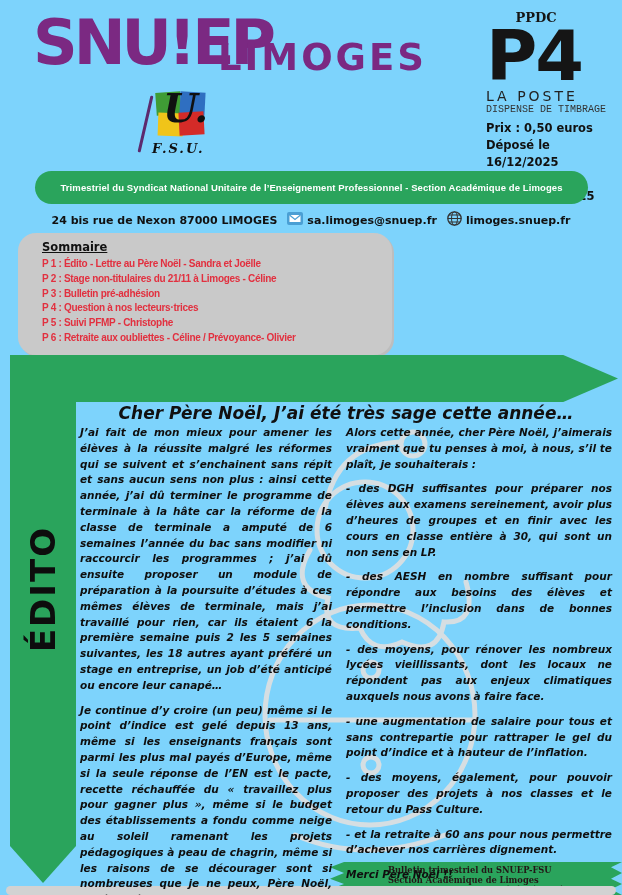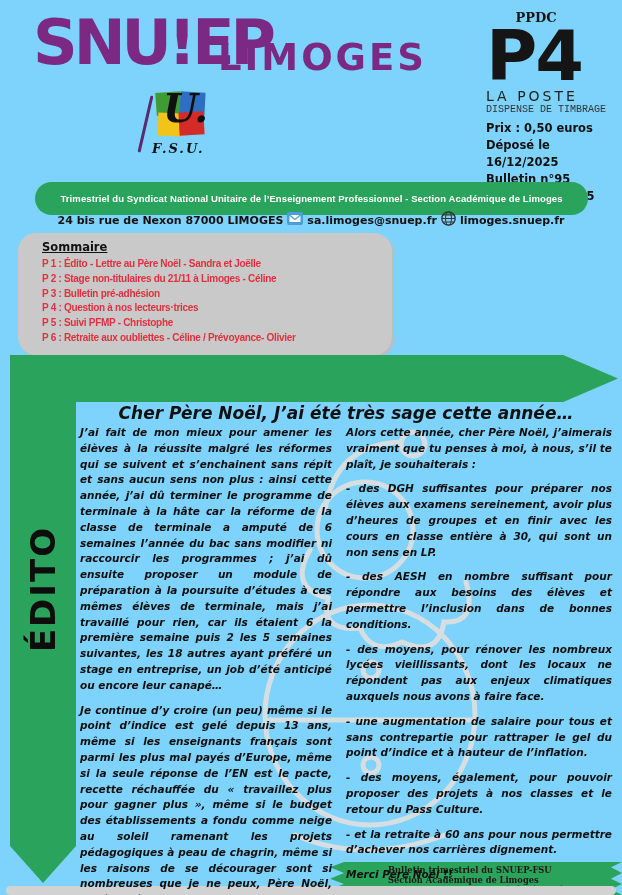--- a/index.html
+++ b/index.html
@@ -36,26 +36,26 @@
   
   .postal{position:absolute;left:486px;top:10px;width:132px;}
   .ppdc{width:100px;text-align:center;font-family:"DejaVu Serif",serif;
         font-weight:700;font-size:13px;color:#151515;}
   .p4{font-size:70px;font-weight:900;line-height:62px;letter-spacing:-2px;color:#151515;}
   .laposte{font-size:14px;letter-spacing:3px;color:#222;margin-top:1px;}
   .dispense{font-size:10px;font-family:Liberation Mono, monospace;color:#333;}
   .postal-info{margin-top:5px;font-size:11.5px;font-weight:700;line-height:17px;color:#111;}
 
   
-  .banner{position:absolute;left:35px;top:182px;width:553px;height:33px;
+  .banner{position:absolute;left:35px;top:171px;width:553px;height:33px;
           background:var(--green);border-radius:17px;display:flex;align-items:center;
           justify-content:center;color:#fff;font-weight:700;font-size:9.5px;
           font-family:"Liberation Sans",sans-serif;letter-spacing:0.1px;}
   .contact{position:absolute;left:0;top:211px;width:622px;display:flex;
-          justify-content:center;align-items:center;gap:4px;font-size:11px;
+          justify-content:center;align-items:center;gap:10px;font-size:11px;
           font-weight:700;color:#111;}
   .contact .grp{display:flex;align-items:center;gap:4px;}
 
   
   .sommaire{position:absolute;left:18px;top:233px;width:342px;background:var(--gray);
           border-radius:18px;padding:7px 8px 9px 24px;box-shadow:2px 2px 0 #bdbdbd;}
   .sommaire-title{font-size:11.5px;font-weight:700;text-decoration:underline;
           color:#111;margin-bottom:3px;}
   .sommaire-item{font-size:10px;font-weight:700;color:var(--item-red);
           line-height:14.8px;white-space:nowrap;letter-spacing:-0.3px;

